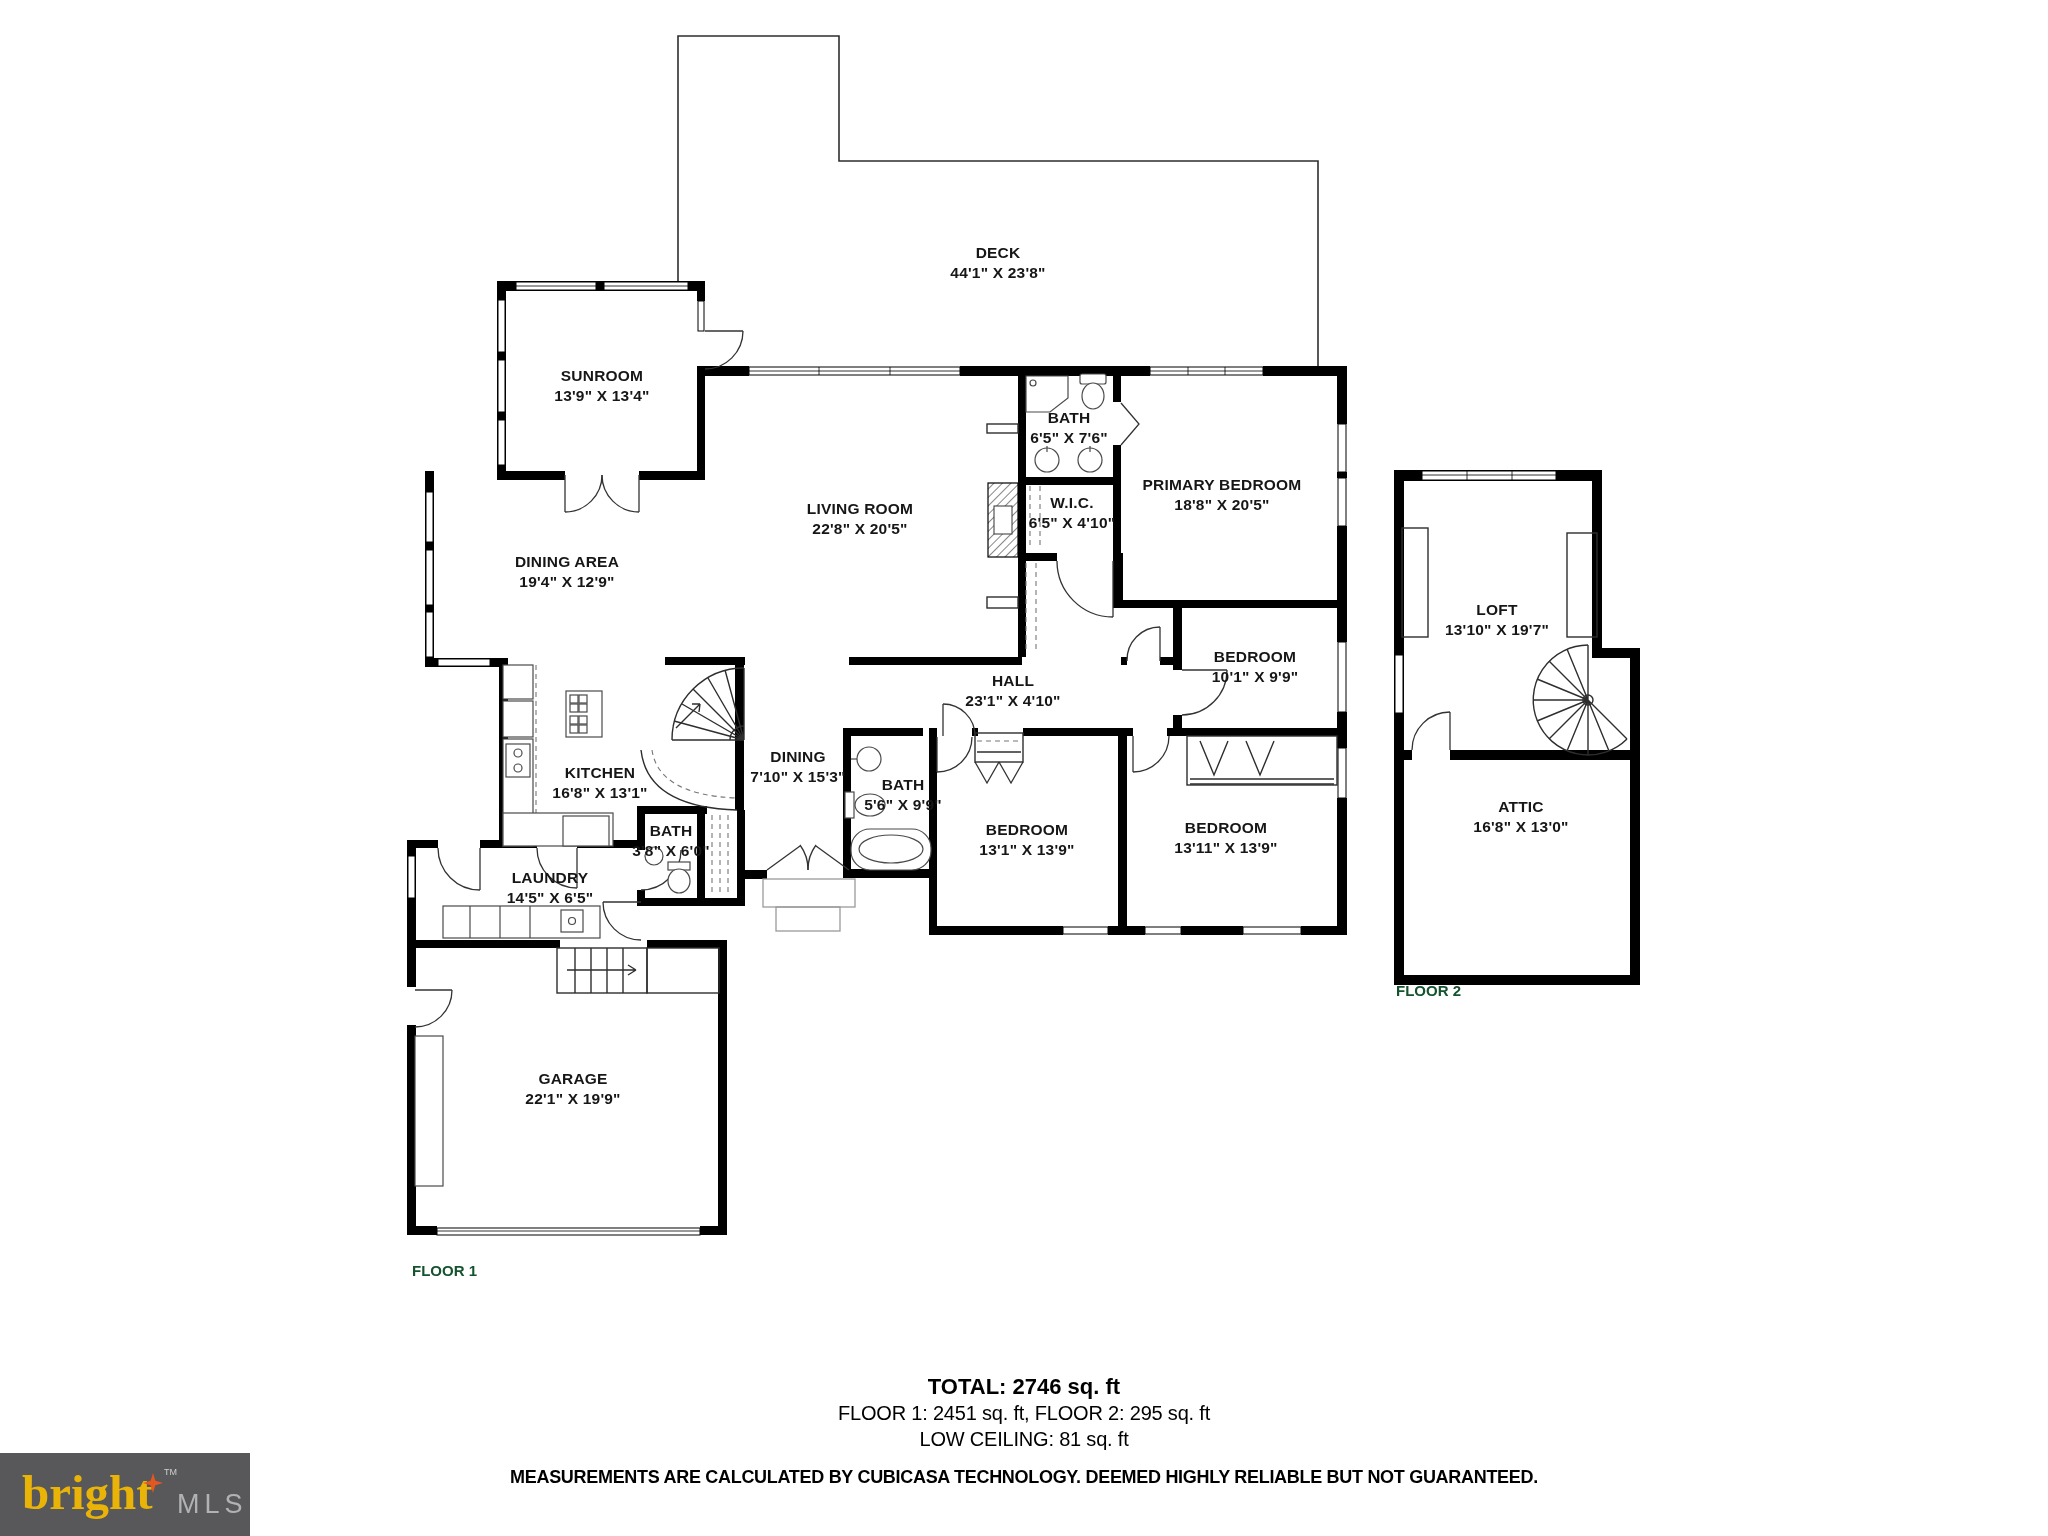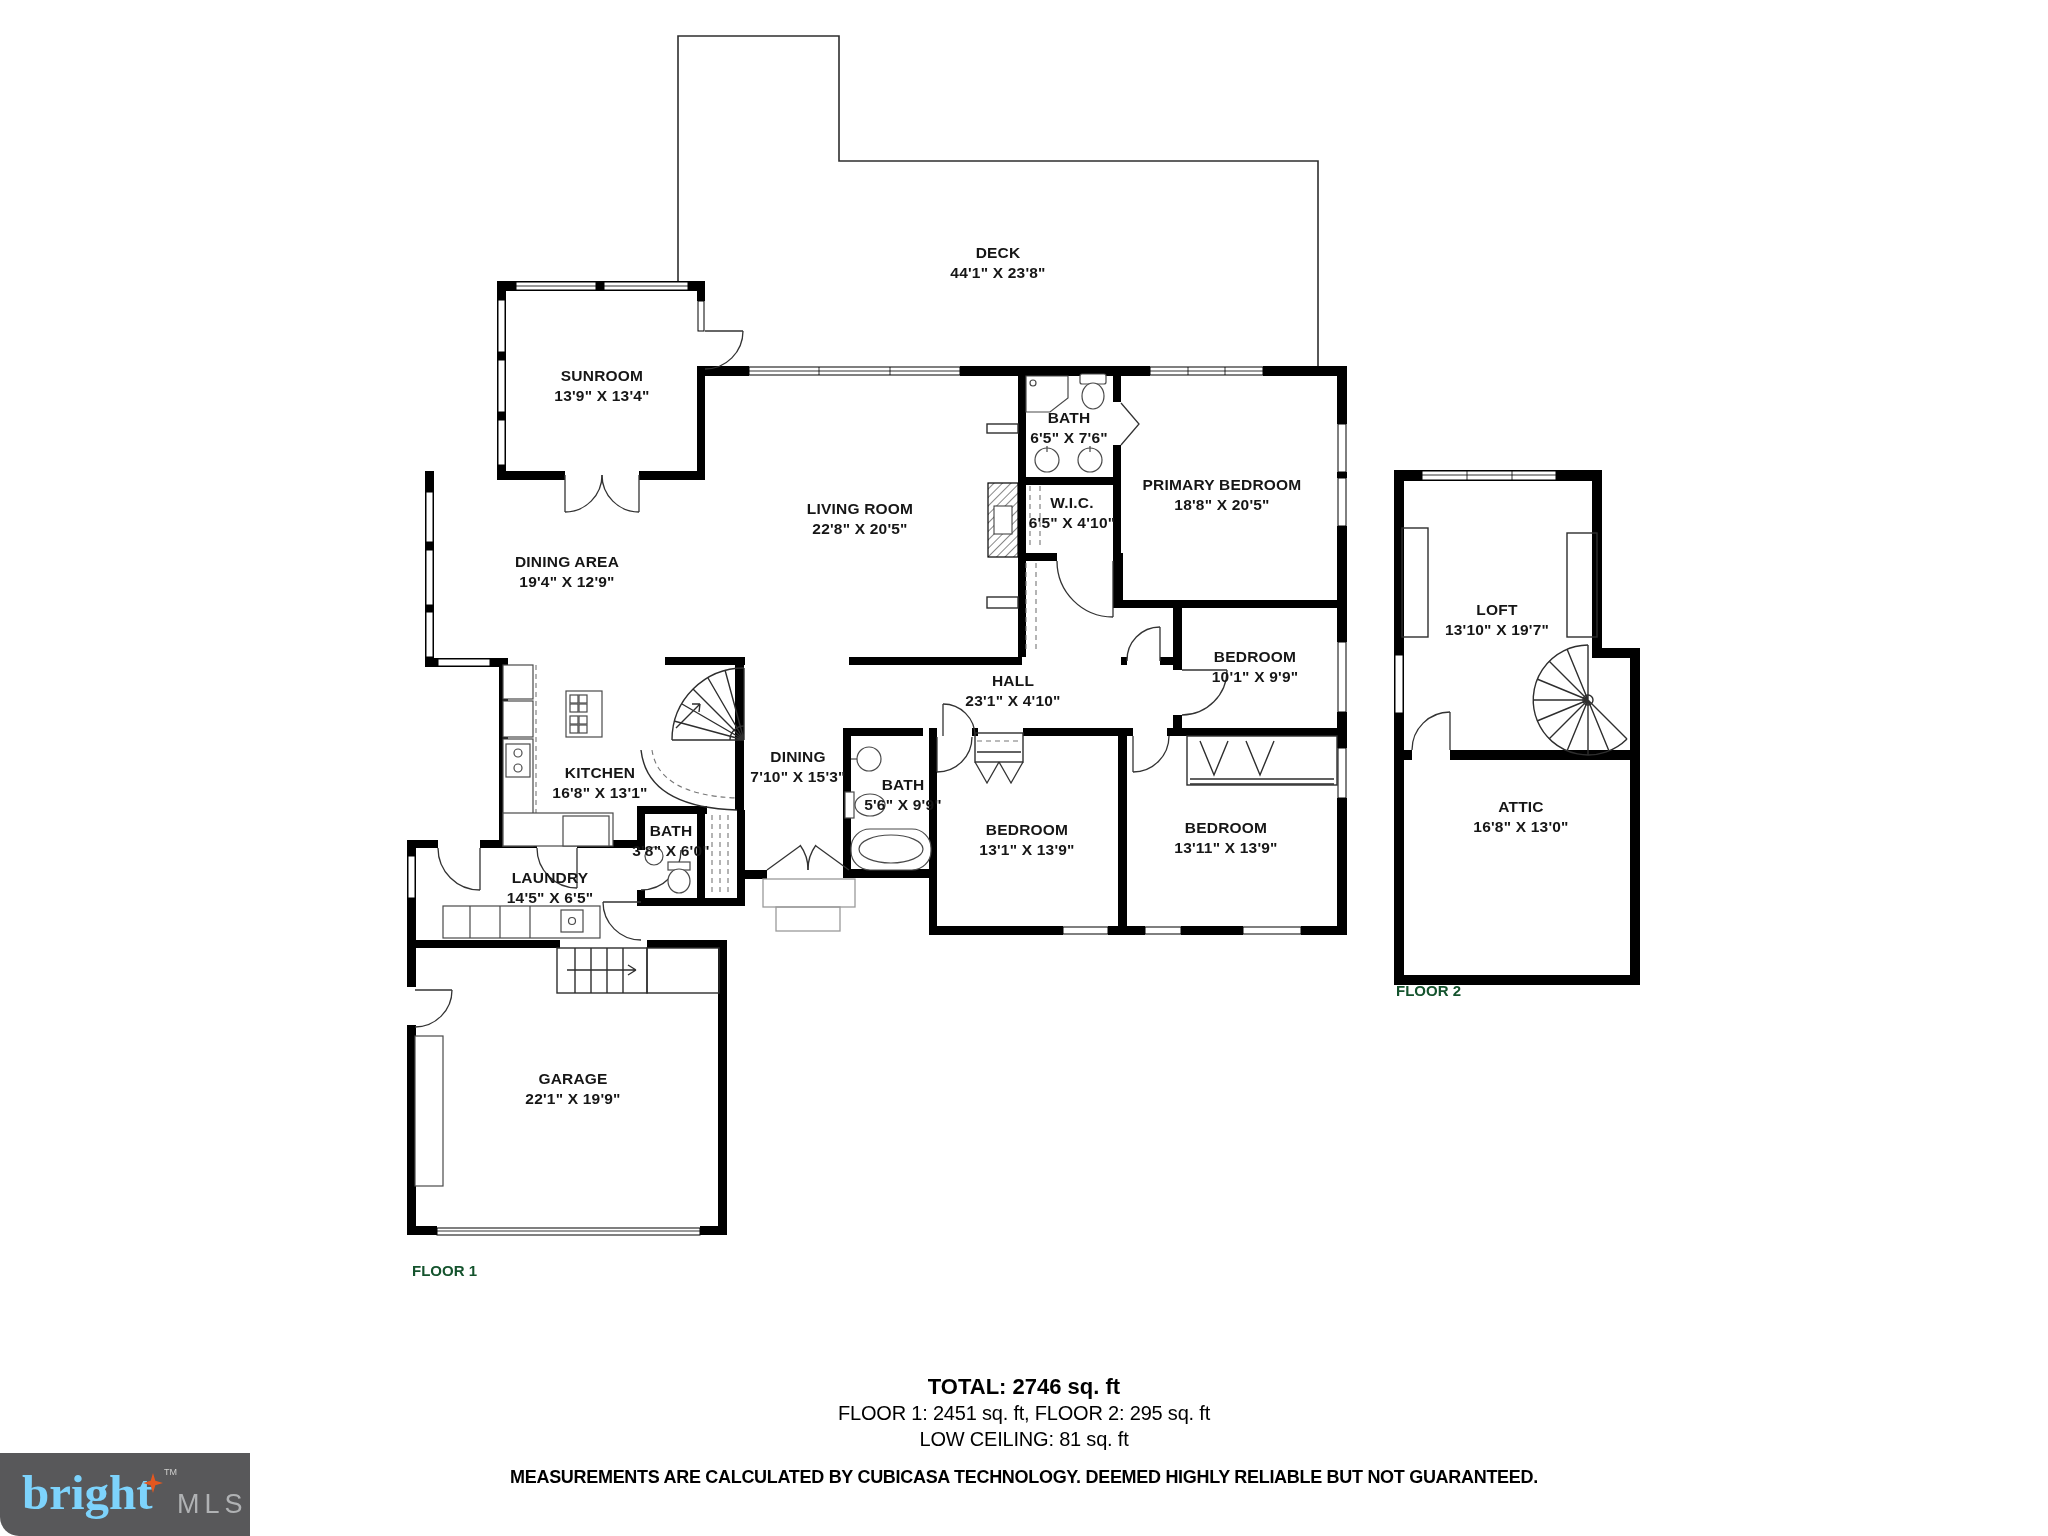--- a/index.html
+++ b/index.html
@@ -1,28 +1,28 @@
 <!DOCTYPE html>
 <html><head>
 <meta charset="utf-8">
 <style>
   html,body{margin:0;padding:0;background:#fff;}
   .page{position:relative;width:2048px;height:1536px;background:#ffffff;overflow:hidden;
-        font-family:"Liberation Sans",sans-serif;border-radius:19px;}
+        font-family:"Liberation Sans",sans-serif;}
   svg.plan{position:absolute;left:0;top:0;}
   .room-label{position:absolute;transform:translate(-50%,-50%);text-align:center;
     font:700 15.5px/20px "Liberation Sans",sans-serif;color:#161616;white-space:nowrap;letter-spacing:.2px;}
   .floor-label{position:absolute;font:700 15px/18px "Liberation Sans",sans-serif;color:#14532d;white-space:nowrap;}
   .summary{position:absolute;left:0;top:1374px;width:2048px;text-align:center;color:#000;}
   .summary .total{font:700 22px/26px "Liberation Sans",sans-serif;}
   .summary .line{font:400 20px/26px "Liberation Sans",sans-serif;letter-spacing:-.2px;}
   .summary .disclaimer{margin-top:14px;font:700 18px/22px "Liberation Sans",sans-serif;letter-spacing:-.3px;}
   .logo{position:absolute;left:0;top:1453px;width:250px;height:83px;background:#58585a;}
   .logo .brand{position:absolute;left:22px;top:2px;font:700 49px/76px "Liberation Serif",serif;
-    color:#7dd3fc;letter-spacing:0px;}
+    color:#eab308;letter-spacing:0px;}
   .logo .tm{position:absolute;left:164px;top:14px;font:400 9px/10px "Liberation Sans",sans-serif;color:#cfcfcd;}
   .logo .mls{position:absolute;left:177px;top:36px;font:400 27px/30px "Liberation Sans",sans-serif;
     color:#b0b2b4;letter-spacing:5px;}
   .logo .star{position:absolute;left:143px;top:20px;}
 </style>
 </head>
 <body>
 
 <div class="page">
 

